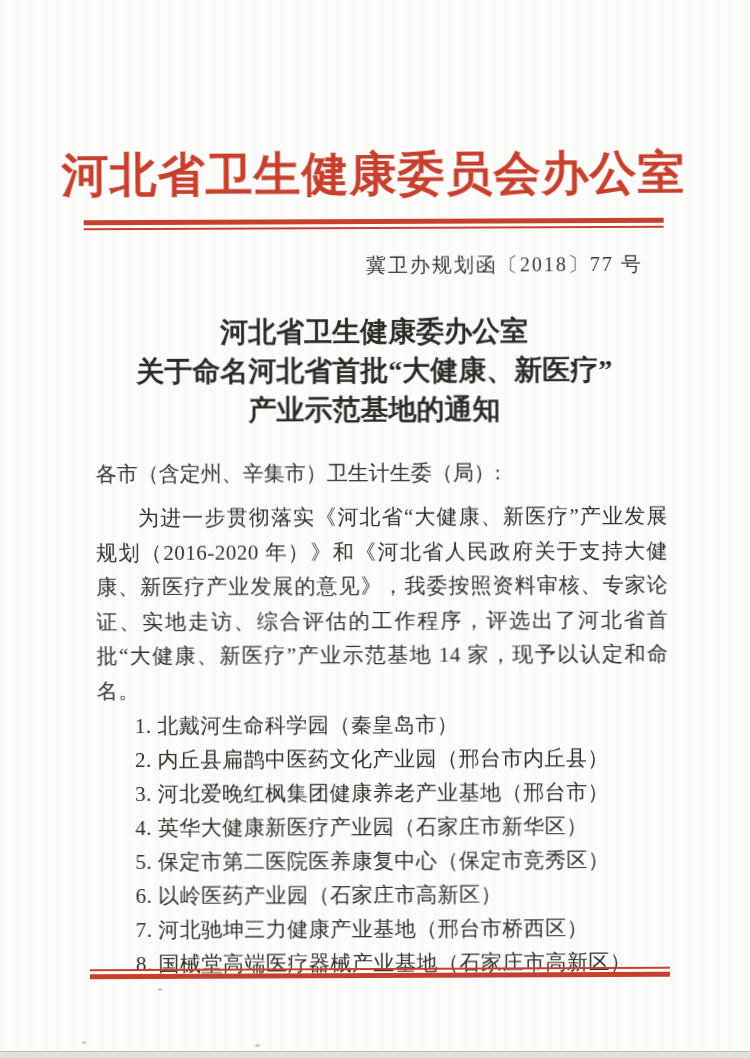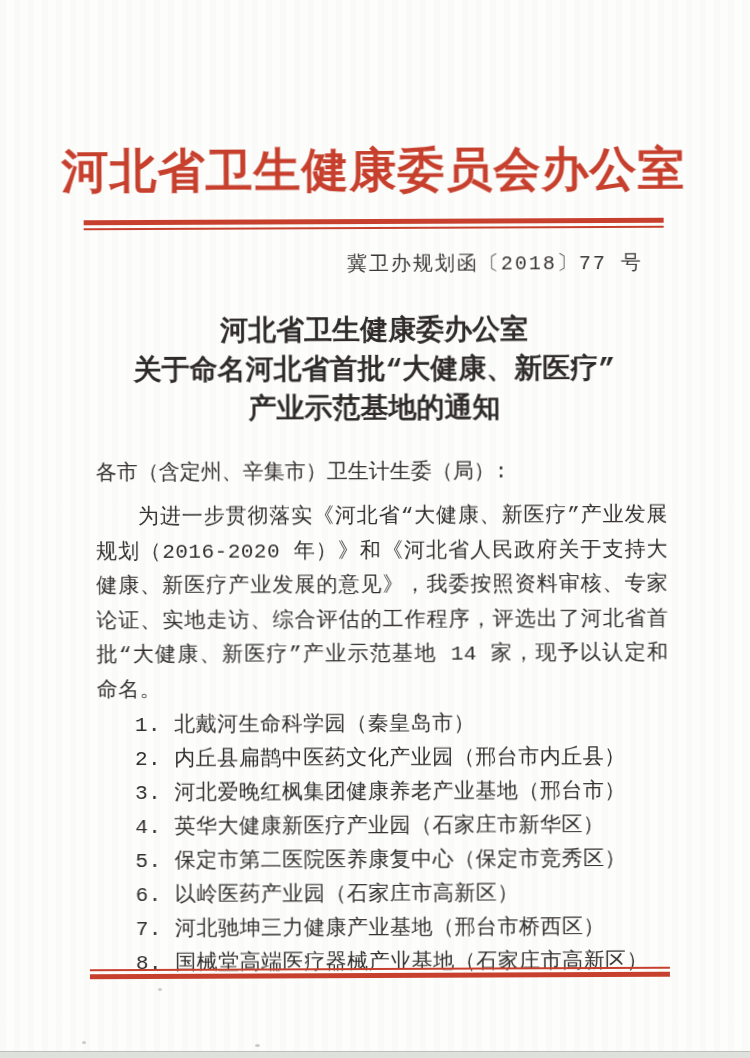--- a/index.html
+++ b/index.html
@@ -12,21 +12,21 @@
     width: 750px;
     height: 1058px;
     overflow: hidden;
     background-color: #fdfdfc;
     
     background-image: repeating-linear-gradient(
       90deg,
       rgba(120,120,115,0.025) 0px, rgba(120,120,115,0.025) 6px,
       rgba(0,0,0,0) 6px, rgba(0,0,0,0) 14px
     );
-    font-family: Liberation Mono, monospace;
+    font-family: Liberation Serif, serif;
     color: #33302c;
   }
   .content {
     position: absolute;
     inset: 0;
     transform: rotate(-0.25deg);
     transform-origin: 50% 50%;
     filter: blur(0.25px);
   }
   .agency-name {

